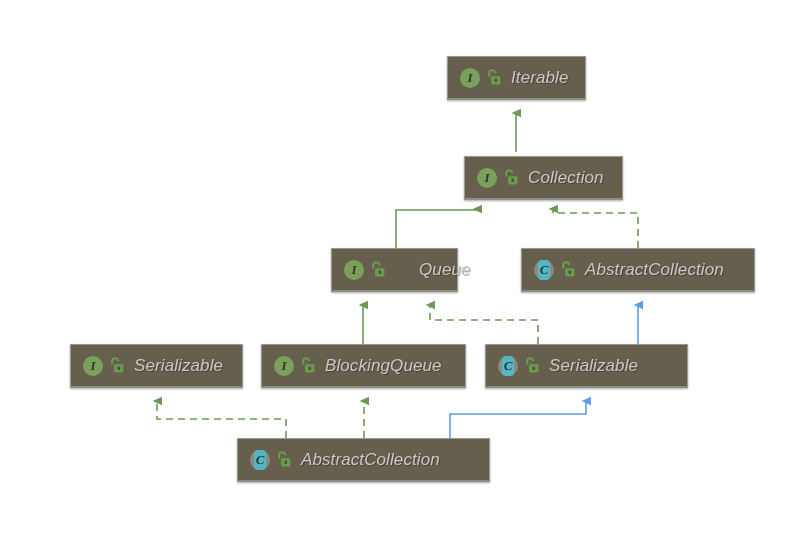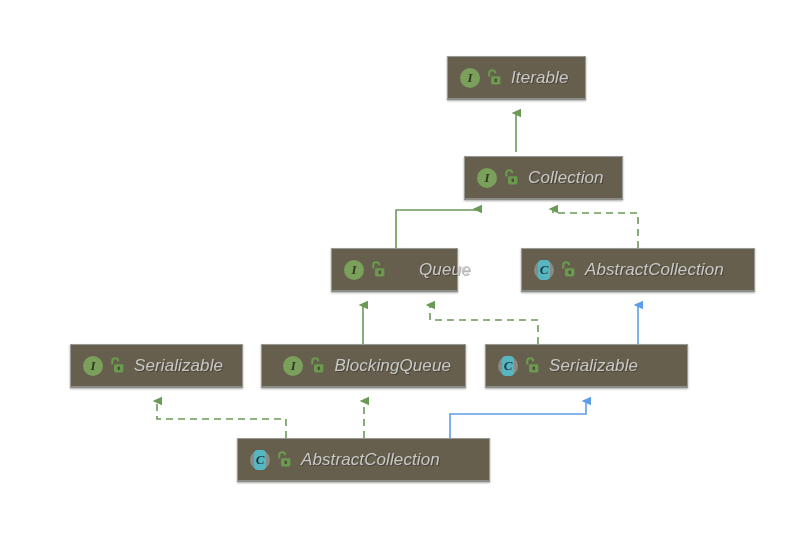--- a/index.html
+++ b/index.html
@@ -208,21 +208,21 @@
         <svg width="16" height="20" viewBox="0 0 16 20">
           <path d="M3.2,8.4 L3.2,5.2 A3.0,3.0 0 0 1 9.2,5.2" fill="none" stroke="#6a9a4e" stroke-width="2.1"></path>
           <rect x="5.0" y="8.2" width="9.4" height="8.2" rx="1.4" fill="#6a9a4e"></rect>
           <rect x="8.6" y="10.6" width="2.4" height="3.4" rx="0.6" fill="#534d3f"></rect>
         </svg>
       </span>
     </div>
     <span class="node-label">Serializable</span>
   </div>
 
-  <div class="node" style="left: 261px; top: 344px; width: 205px; justify-content: flex-end;">
+  <div class="node" style="left: 261px; top: 344px; width: 205px;">
     <div class="node-icons">
       <span class="type-icon interface"></span>
       <span class="lock-icon">
         <svg width="16" height="20" viewBox="0 0 16 20">
           <path d="M3.2,8.4 L3.2,5.2 A3.0,3.0 0 0 1 9.2,5.2" fill="none" stroke="#6a9a4e" stroke-width="2.1"></path>
           <rect x="5.0" y="8.2" width="9.4" height="8.2" rx="1.4" fill="#6a9a4e"></rect>
           <rect x="8.6" y="10.6" width="2.4" height="3.4" rx="0.6" fill="#534d3f"></rect>
         </svg>
       </span>
     </div>

